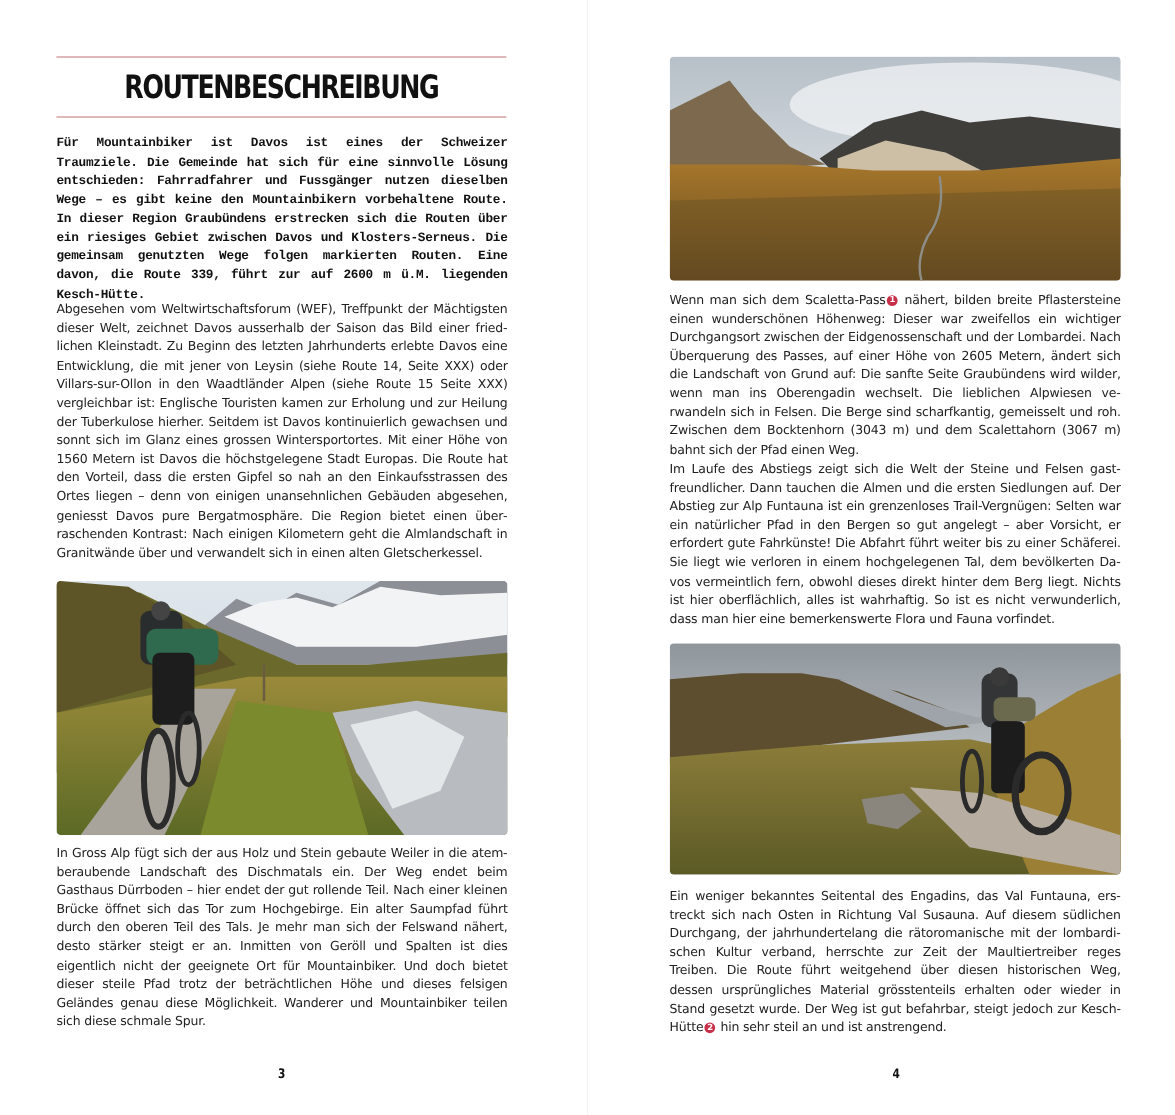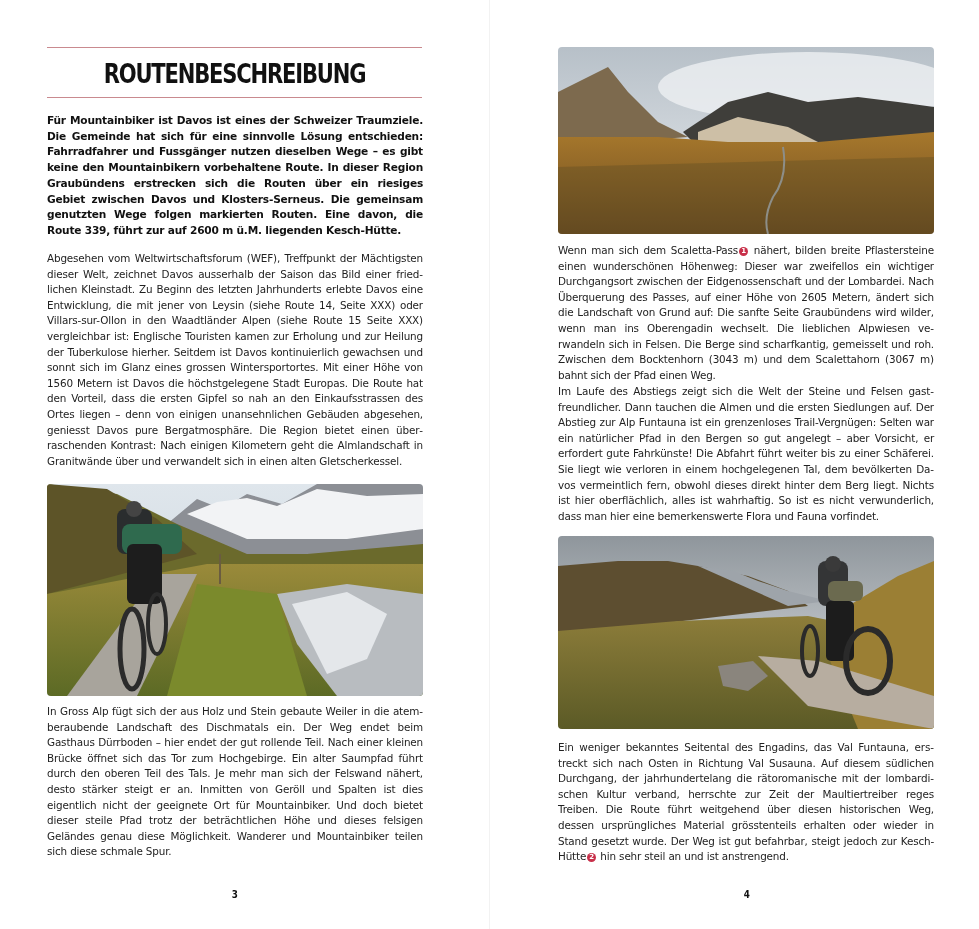--- a/index.html
+++ b/index.html
@@ -13,21 +13,21 @@
   .rule { position: absolute; left: 47px; width: 375px; height: 1px; background: #c98a8f; }
   .rule-top { top: 47px; }
   .rule-bottom { top: 97px; }
   .title { position: absolute; left: 47px; top: 56px; width: 375px; text-align: center;
            font-family: "DejaVu Sans", sans-serif; font-weight: bold; font-size: 27px;
            letter-spacing: -1.5px; transform: scaleX(0.78); transform-origin: center;
            color: #111; line-height: 36px; }
 
   .text { position: absolute; font-size: 10.4px; line-height: 15.6px; text-align: justify;
           color: #222; letter-spacing: -0.15px; }
-  .bold { font-weight: bold; color: #111; font-size: 10.6px; line-height: 15.7px; letter-spacing: -0.2px; }
+  .bold { font-weight: bold; color: #111; font-size: 10.6px; line-height: 15.7px; letter-spacing: -0.2px; font-family: Liberation Mono, monospace; }
 
   .photo { position: absolute; border-radius: 4px; overflow: hidden; }
   .photo svg { display: block; width: 100%; height: 100%; }
 
   .badge { display: inline-block; width: 9px; height: 9px; border-radius: 50%;
            background: #c8304a; color: #fff; font-size: 7px; line-height: 9px;
            text-align: center; font-weight: bold; vertical-align: 1px; margin: 0 1px; }
 
   .pagenum { position: absolute; top: 888px; font-weight: bold; font-size: 11px; color: #111;
              transform: scaleX(0.8); }

